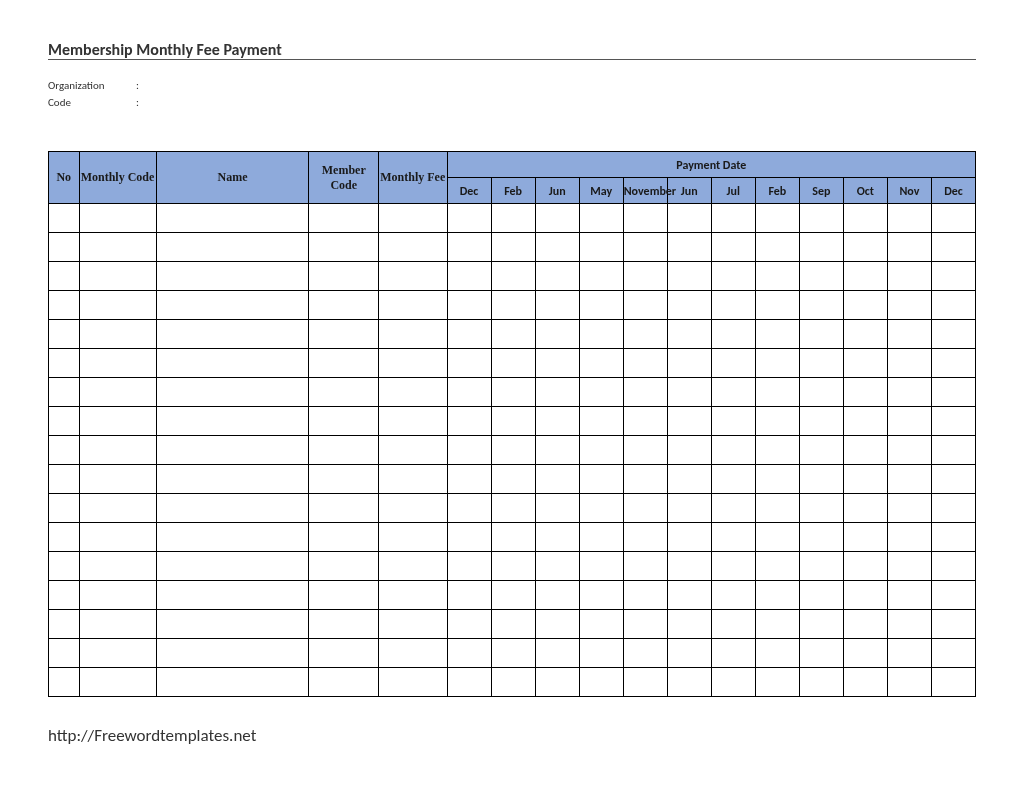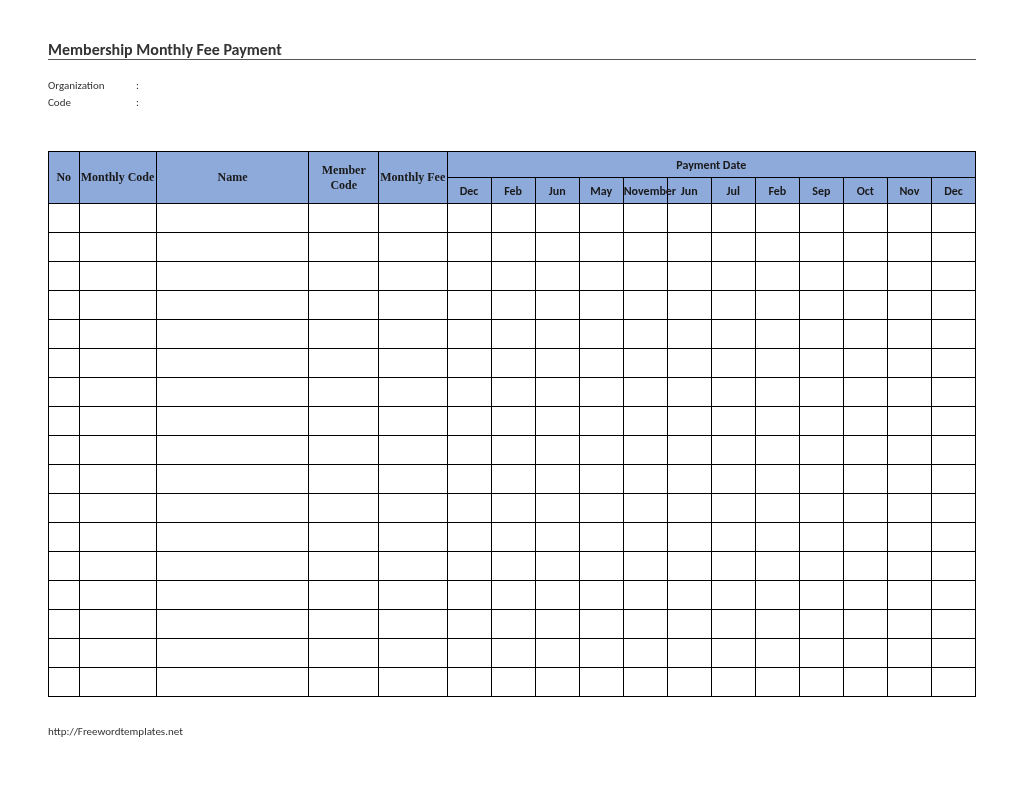--- a/index.html
+++ b/index.html
@@ -61,21 +61,21 @@
       background: #ffffff;
     }
     .col-no     { width: 3.3%; }
     .col-code   { width: 8.3%; }
     .col-name   { width: 16.5%; }
     .col-since  { width: 7.5%; }
     .col-fee    { width: 7.4%; }
     .col-month  { width: 4.75%; }
     .footer {
       margin-top: 28px;
-      font-size: 11px;
+      font-size: 17px;
       color: #333333;
     }
   </style>
 </head>
 <body>
 
 <div class="title">Membership Monthly Fee Payment</div>
 
 <div class="meta">
   <div class="meta-row">

